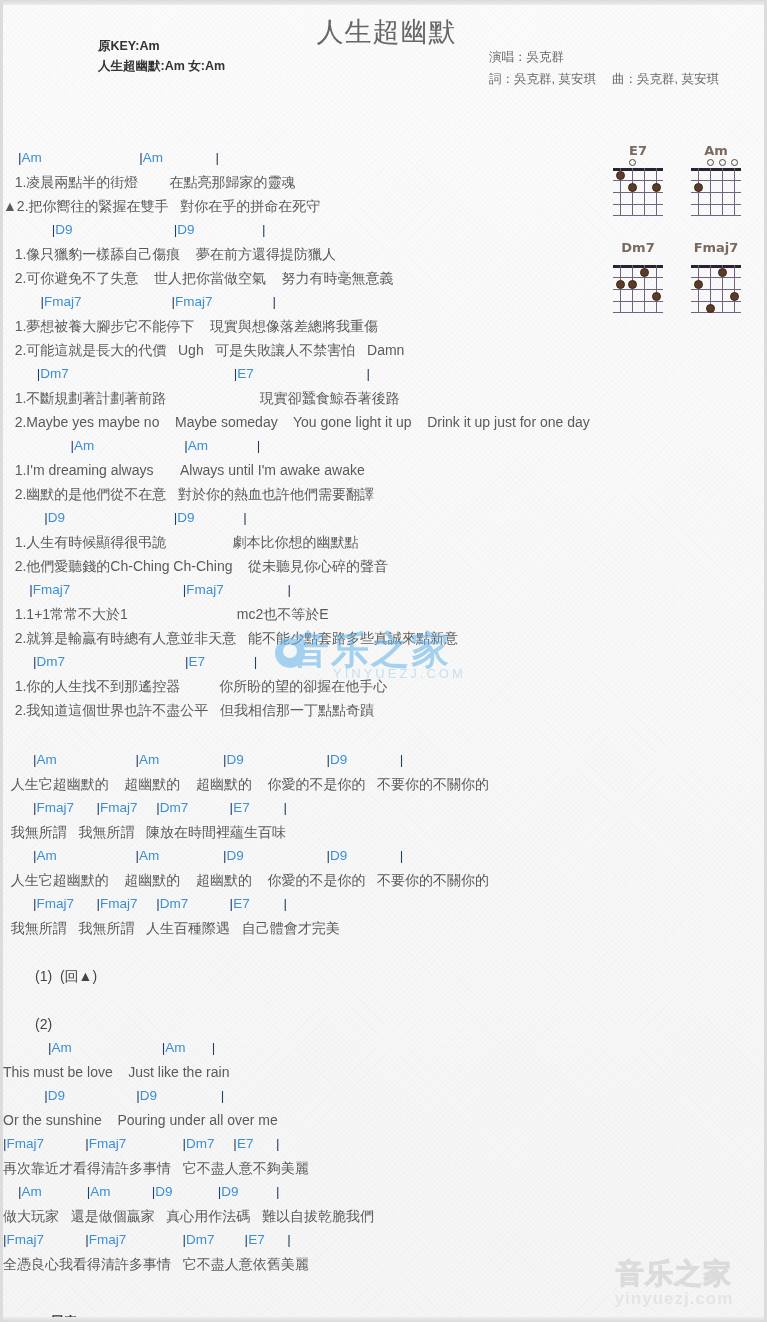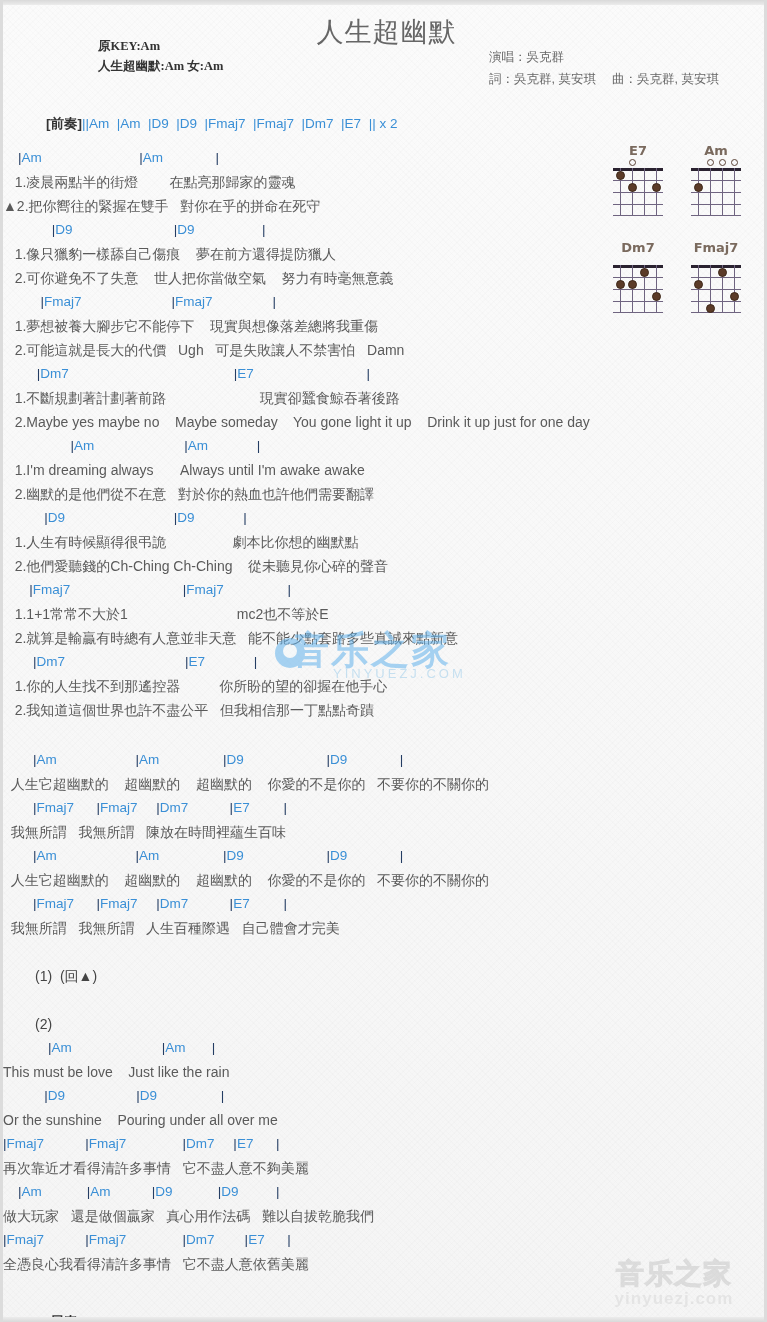--- a/index.html
+++ b/index.html
@@ -34,21 +34,21 @@
     background:linear-gradient(#ececec,#d9d9d9);
   }
 
   
   .title{
     position:absolute;left:0;top:14px;width:767px;text-align:center;
     font-size:27px;color:#666;letter-spacing:1px;
     font-family:"DejaVu Sans","Liberation Sans",sans-serif;
   }
   .keyinfo{position:absolute;left:95px;top:36px;font-size:12.5px;color:#333;line-height:20px;font-weight:bold;}
-  .keyinfo div{white-space:nowrap;font-family:Liberation Serif, serif;}
+  .keyinfo div{white-space:nowrap;}
   .credits{position:absolute;left:486px;top:46px;font-size:12.5px;color:#666;line-height:22px;}
   .credits .row2 span{margin-right:16px;}
   .patterns{position:absolute;left:565px;top:96px;font-size:12.5px;color:#222;line-height:21px;font-weight:bold;}
 
   .intro-line{position:absolute;left:28px;top:100px;font-size:13.5px;white-space:pre;}
 
   
   .block{position:absolute;left:0;width:767px;}
   .row{white-space:pre;font-size:13.5px;line-height:24px;height:24px;}
   .row.chordrow{color:#3a8fd6;}
@@ -121,23 +121,20 @@
   </div>
 
   <div class="credits">
     <div>演唱：吳克群</div>
     <div class="row2">
       <span>詞：吳克群, 莫安琪</span><span>曲：吳克群, 莫安琪</span>
     </div>
   </div>
 
 
-  <div class="intro-line">
-    <span class="sec">[前奏]</span><span class="ch">||Am  |Am  |D9  |D9  |Fmaj7  |Fmaj7  |Dm7  |E7  || x 2</span>
-  </div>
 
   <div class="diagrams">
       <div class="diagrow">
         <div class="diagram">
           <div class="dname">E7</div>
           <div class="opens">
             <i style="left: 19px;"></i>
           </div>
           <div class="grid">
             <div class="nut"></div>

